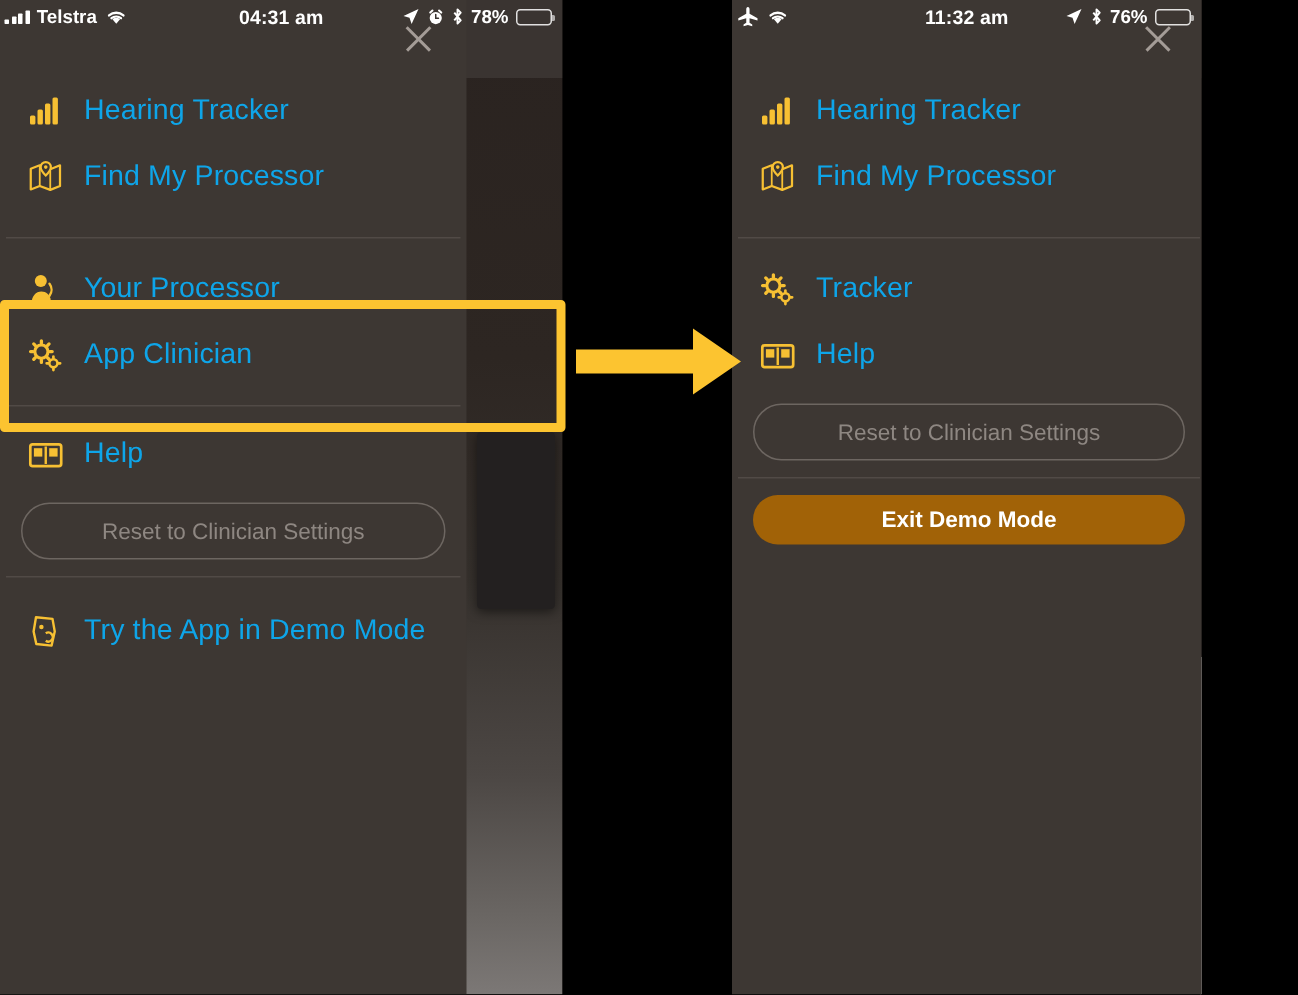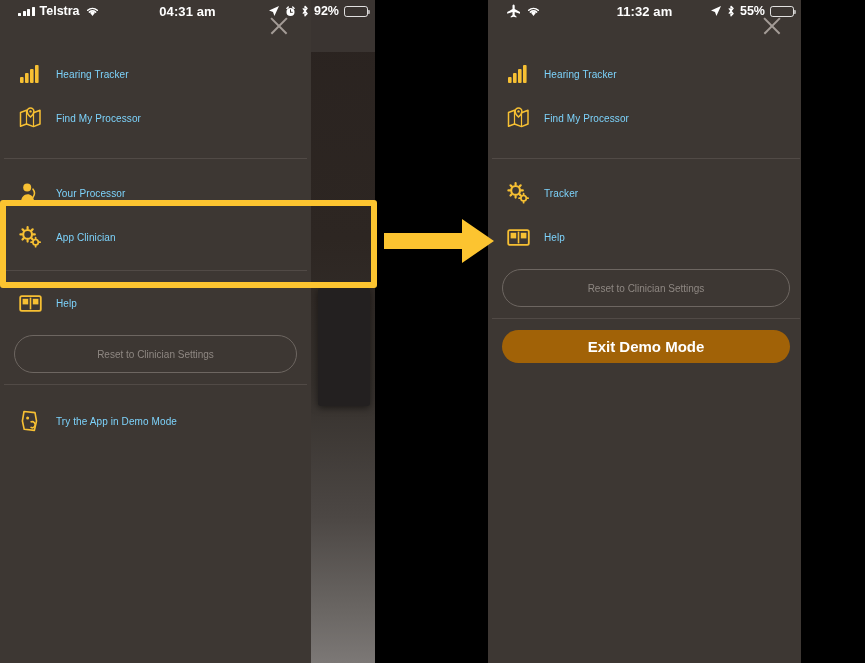--- a/index.html
+++ b/index.html
@@ -34,21 +34,21 @@
     position: absolute; left: 0; right: 0; top: 0; height: 52px; background: #3a3431;
   }
 
   
   .statusbar {
     position: absolute; left: 0; top: 0; right: 0; height: 22px;
     display: flex; align-items: center;
     color: #fff; font-size: 12.5px; font-weight: bold;
     z-index: 6;
   }
-  .sb-left  { display: flex; align-items: center; gap: 5px; padding-left: 18px; justify-content: flex-end; }
+  .sb-left  { display: flex; align-items: center; gap: 5px; padding-left: 3px; justify-content: flex-end; }
   .sb-mid   { position: absolute; left: 0; right: 0; text-align: center; font-size: 13px; letter-spacing:.1px;}
   .sb-right { margin-left: auto; display: flex; align-items: center; gap: 5px; padding-right: 7px; }
   .sb-carrier { font-size: 12.5px; }
   .batt-pct { font-size: 12.5px; }
 
   .bars { display: flex; align-items: flex-end; gap: 1.5px; height: 9px; }
   .bars i { width: 3px; background: #fff; border-radius: .5px; display:block; }
   .bars i:nth-child(1){height:3px}.bars i:nth-child(2){height:5px}
   .bars i:nth-child(3){height:7px}.bars i:nth-child(4){height:9px}
 
@@ -82,29 +82,29 @@
   .close-x:after  { transform: rotate(-45deg); }
 
   .menu-item {
     display: flex; align-items: center; height: 44px; padding-left: 17px;
     cursor: pointer;
   }
   .menu-item .ico {
     width: 26px; height: 26px; margin-right: 13px;
     display: flex; align-items: center; justify-content: center; flex: none;
   }
-  .menu-item .lbl { color: #7dd3fc; font-size: 10px; letter-spacing: .1px; }
+  .menu-item .lbl { color: #0ea5e9; font-size: 19px; letter-spacing: .1px; }
 
   .divider { height: 1px; background: #514a46; margin: 0 4px; }
 
   .pill-btn {
     display: flex; align-items: center; justify-content: center;
     height: 38px; margin: 10px 14px 11px 14px;
     border: 1px solid #6d6661; border-radius: 19px;
-    color: #8e8782; font-size: 10px; cursor: pointer; background: transparent;
+    color: #8e8782; font-size: 15px; cursor: pointer; background: transparent;
     width: calc(100% - 28px);
     font-family: "Liberation Sans", sans-serif;
   }
   .solid-btn {
     display: flex; align-items: center; justify-content: center;
     height: 33px; margin: 11px 14px 0 14px;
     border: 0; border-radius: 17px;
     background: #a16207; color: #fff; font-size: 15px; font-weight: bold;
     cursor: pointer; width: calc(100% - 28px);
     font-family: "Liberation Sans", sans-serif;
@@ -162,21 +162,21 @@
           <path d="M11 1 L1 5.6 L5 6.9 L6.4 11 Z" fill="#fff"></path>
         </svg>
         <svg width="11" height="11" viewBox="0 0 12 12">
           <circle cx="6" cy="6.6" r="4.4" fill="#fff"></circle>
           <path d="M6 4 v2.8 h2" stroke="#3a3431" stroke-width="1.1" fill="none" stroke-linecap="round"></path>
           <path d="M2 2.6 L3.6 1.1 M10 2.6 L8.4 1.1" stroke="#fff" stroke-width="1.5" stroke-linecap="round"></path>
         </svg>
         <svg width="8" height="12" viewBox="0 0 9 14">
           <path d="M2 4 L7 10 L4.5 12.5 V1.5 L7 4 L2 10" stroke="#fff" stroke-width="1.5" fill="none" stroke-linejoin="round"></path>
         </svg>
-        <span class="batt-pct">92%</span>
+        <span class="batt-pct">78%</span>
         <span class="battshell"><i class="battfill" style="width:71%"></i></span>
       </div>
     </div>
 
     <div class="drawer">
       <div class="drawer-head">
         <div class="close-x"></div>
       </div>
 
       <div class="menu-item">
@@ -300,21 +300,21 @@
         </svg>
       </div>
       <div class="sb-mid">11:32 am</div>
       <div class="sb-right">
         <svg width="12" height="12" viewBox="0 0 12 12">
           <path d="M11 1 L1 5.6 L5 6.9 L6.4 11 Z" fill="#fff"></path>
         </svg>
         <svg width="8" height="12" viewBox="0 0 9 14">
           <path d="M2 4 L7 10 L4.5 12.5 V1.5 L7 4 L2 10" stroke="#fff" stroke-width="1.5" fill="none" stroke-linejoin="round"></path>
         </svg>
-        <span class="batt-pct">55%</span>
+        <span class="batt-pct">76%</span>
         <span class="battshell"><i class="battfill" style="width:76%"></i></span>
       </div>
     </div>
 
     <div class="drawer">
       <div class="drawer-head">
         <div class="close-x"></div>
       </div>
 
       <div class="menu-item">

